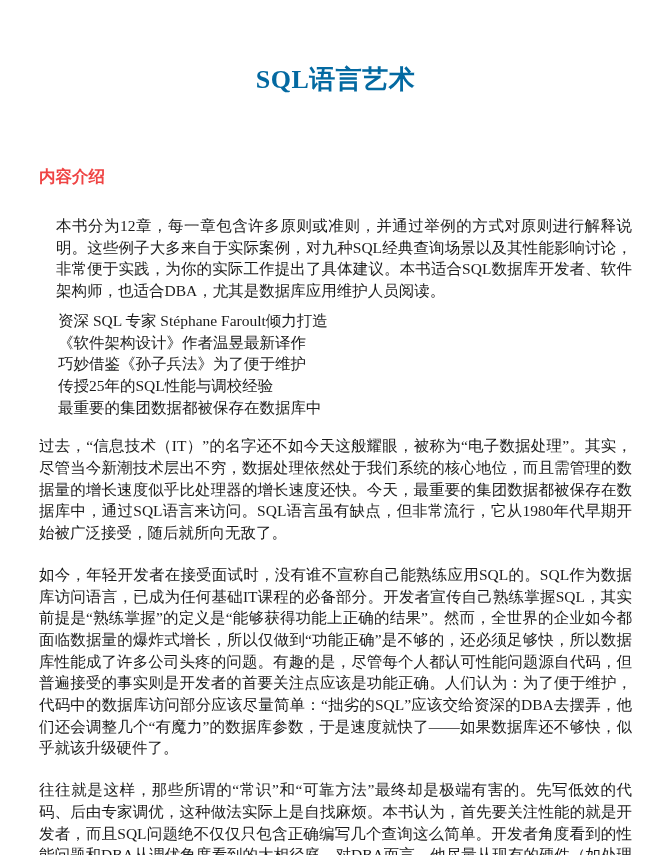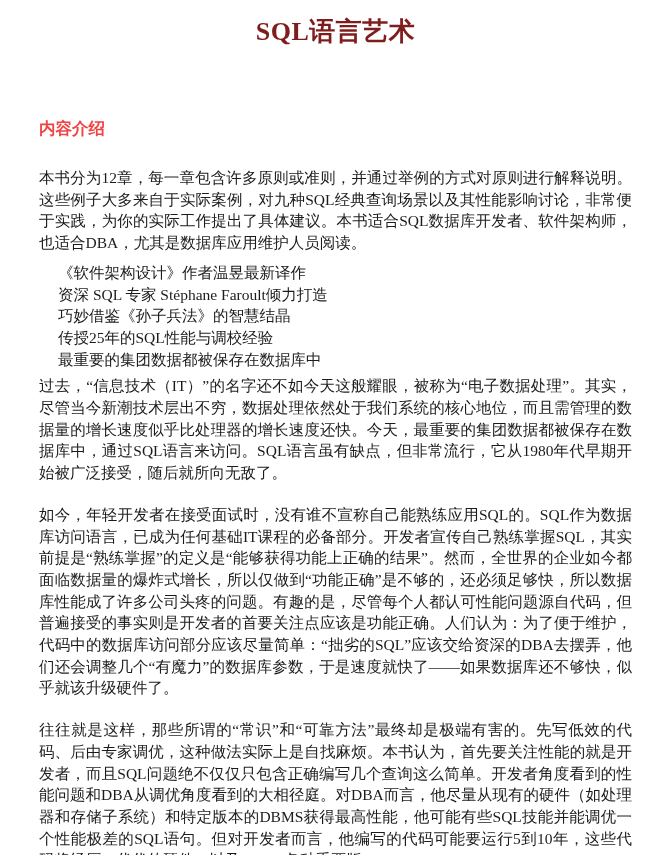--- a/index.html
+++ b/index.html
@@ -17,78 +17,80 @@
     font-family: "Liberation Serif", "DejaVu Serif", serif;
     padding: 0 39px;
     overflow: hidden;
   }
   .doc-title {
     padding-top: 17px;
     text-align: center;
     font-size: 26px;
     line-height: 30px;
     font-weight: bold;
-    color: #7f1d1d;
+    color: #0369a1;
     letter-spacing: 0.5px;
+    margin-top: 48px;
   }
   .section-heading {
     font-size: 16.5px;
     line-height: 21px;
     font-weight: bold;
     color: #ef4444;
   }
   .intro-heading {
     margin-top: 71px;
   }
   .body-para {
     margin: 0;
     font-size: 15.5px;
     line-height: 21.7px;
     text-align: justify;
     text-justify: inter-ideograph;
     color: #1b1b1b;
   }
   .intro-para {
     margin-top: 28px;
+    margin-left: 17px;
   }
   .highlights {
     margin-top: 8px;
     padding-left: 19px;
   }
   .highlight-item {
     font-size: 15.5px;
     line-height: 21.7px;
     color: #1b1b1b;
   }
   .preface-heading {
     margin-top: 27px;
   }
   .preface-para {
     margin-top: 20px;
   }
   .preface-para.first {
-    margin-top: 5px;
+    margin-top: 17px;
   }
 </style>
 </head>
 <body>
 
 <div class="page">
 
   <div class="doc-title">SQL语言艺术</div>
 
   <div>
     <div class="section-heading intro-heading">内容介绍</div>
 
     <p class="body-para intro-para">本书分为12章，每一章包含许多原则或准则，并通过举例的方式对原则进行解释说明。这些例子大多来自于实际案例，对九种SQL经典查询场景以及其性能影响讨论，非常便于实践，为你的实际工作提出了具体建议。本书适合SQL数据库开发者、软件架构师，也适合DBA，尤其是数据库应用维护人员阅读。</p>
 
     <div class="highlights">
+      <div class="highlight-item">资深 SQL 专家 Stéphane Faroult倾力打造</div>
       <div class="highlight-item">《软件架构设计》作者温昱最新译作</div>
-      <div class="highlight-item">资深 SQL 专家 Stéphane Faroult倾力打造</div>
-      <div class="highlight-item">巧妙借鉴《孙子兵法》的智慧结晶</div>
+      <div class="highlight-item">巧妙借鉴《孙子兵法》为了便于维护</div>
       <div class="highlight-item">传授25年的SQL性能与调校经验</div>
       <div class="highlight-item">最重要的集团数据都被保存在数据库中</div>
     </div>
   </div>
 
   <div>
 
     <p class="body-para preface-para first">过去，“信息技术（IT）”的名字还不如今天这般耀眼，被称为“电子数据处理”。其实，尽管当今新潮技术层出不穷，数据处理依然处于我们系统的核心地位，而且需管理的数据量的增长速度似乎比处理器的增长速度还快。今天，最重要的集团数据都被保存在数据库中，通过SQL语言来访问。SQL语言虽有缺点，但非常流行，它从1980年代早期开始被广泛接受，随后就所向无敌了。</p>
 
     <p class="body-para preface-para">如今，年轻开发者在接受面试时，没有谁不宣称自己能熟练应用SQL的。SQL作为数据库访问语言，已成为任何基础IT课程的必备部分。开发者宣传自己熟练掌握SQL，其实前提是“熟练掌握”的定义是“能够获得功能上正确的结果”。然而，全世界的企业如今都面临数据量的爆炸式增长，所以仅做到“功能正确”是不够的，还必须足够快，所以数据库性能成了许多公司头疼的问题。有趣的是，尽管每个人都认可性能问题源自代码，但普遍接受的事实则是开发者的首要关注点应该是功能正确。人们认为：为了便于维护，代码中的数据库访问部分应该尽量简单：“拙劣的SQL”应该交给资深的DBA去摆弄，他们还会调整几个“有魔力”的数据库参数，于是速度就快了——如果数据库还不够快，似乎就该升级硬件了。</p>

